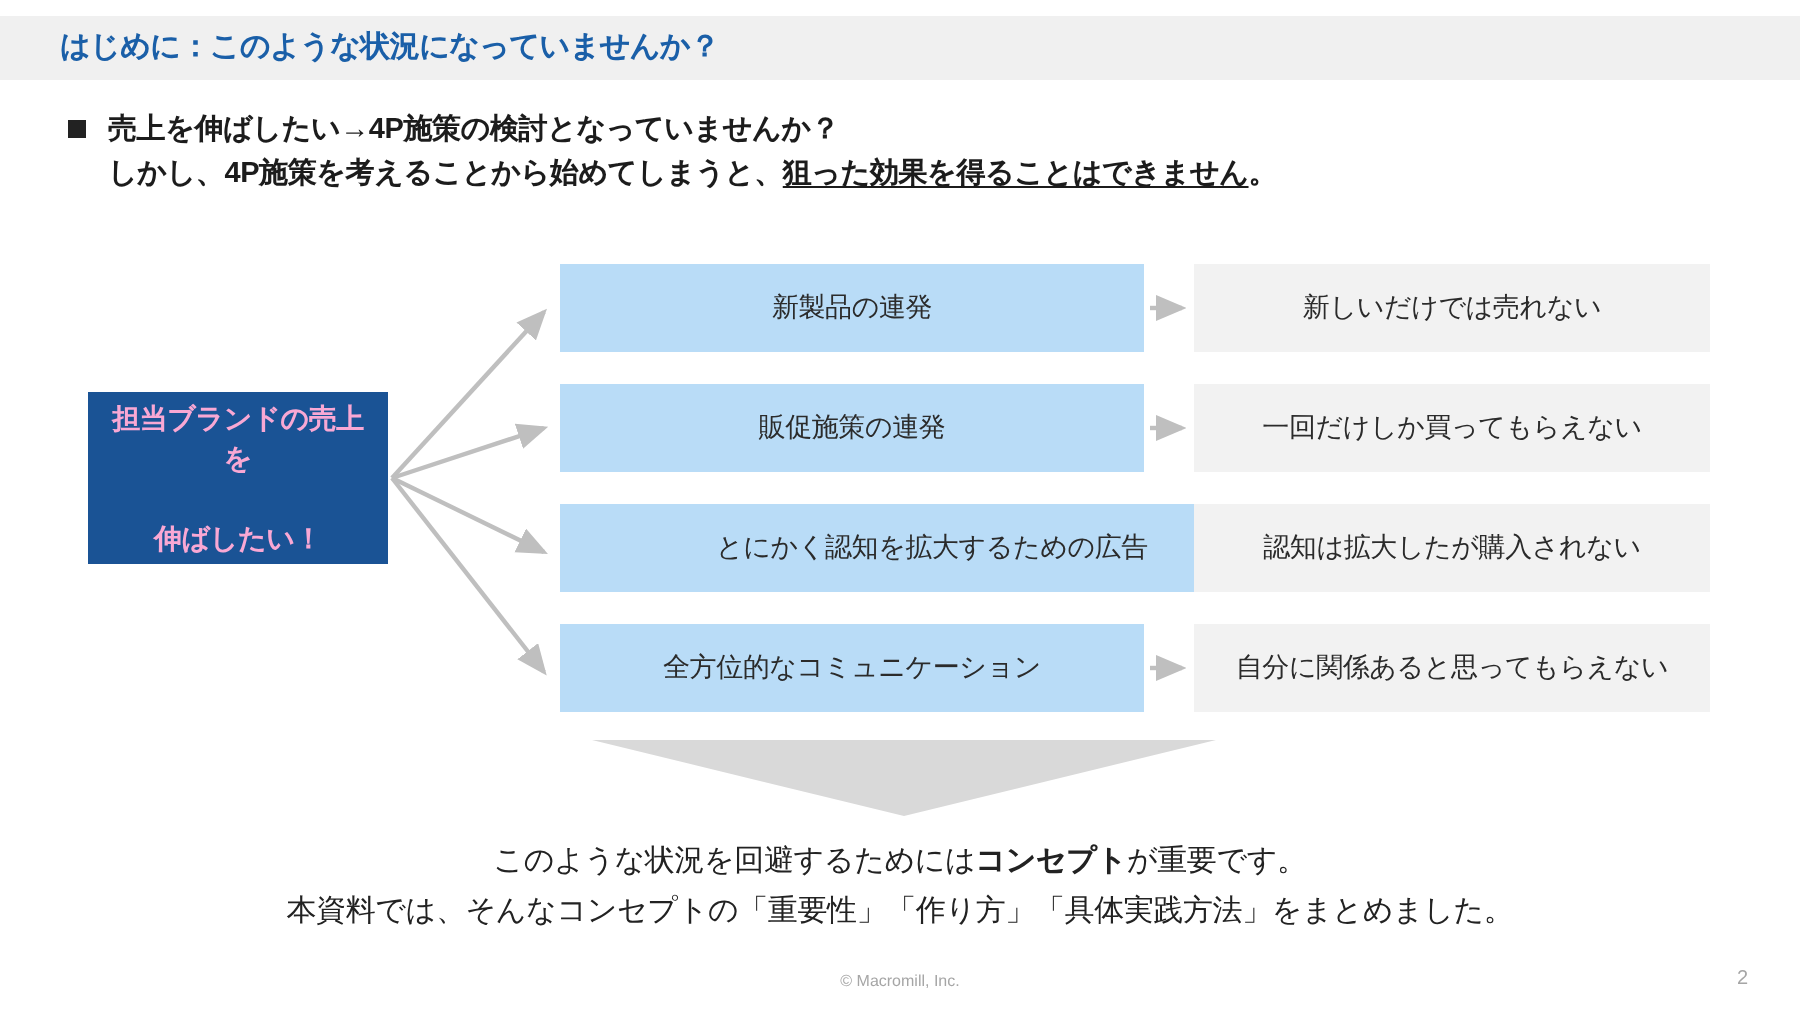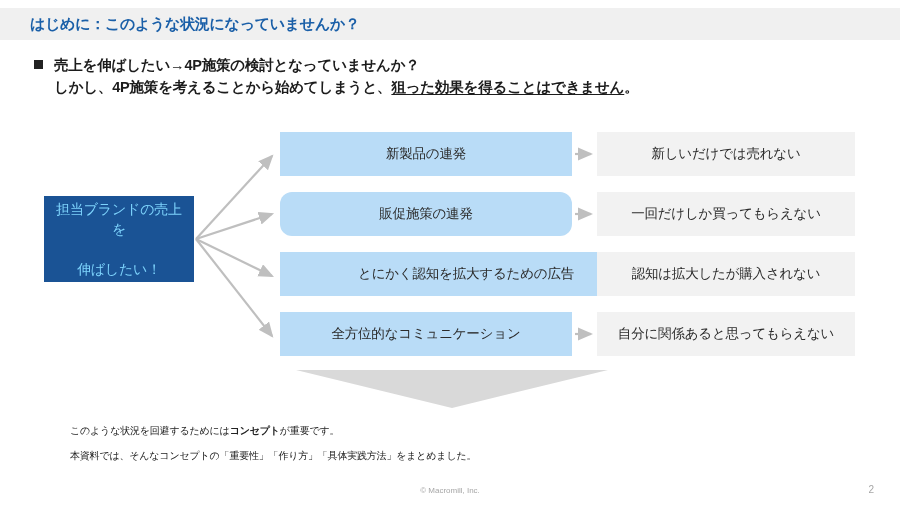--- a/index.html
+++ b/index.html
@@ -72,23 +72,23 @@
   .underlined { text-decoration: underline; text-underline-offset: 2px; }
 
   
   .src-box {
     position: absolute;
     left: 44px;
     top: 196px;
     width: 150px;
     height: 86px;
     background: #1a5395;
-    color: #7dd3fc;
+    color: #f9a8d4;
     font-size: 14px;
-    font-weight: normal;
+    font-weight: bold;
     line-height: 20px;
     display: flex;
     align-items: center;
     justify-content: center;
     text-align: center;
     letter-spacing: -0.2px;
   }
   .src-box span { display: block; padding: 0 6px; }
 
   .mid-box {
@@ -99,21 +99,21 @@
     background: #b9dcf7;
     color: #2b2b2b;
     font-size: 13.5px;
     display: flex;
     align-items: center;
     justify-content: center;
     text-align: center;
     letter-spacing: -0.2px;
   }
   .mid-1 { top: 132px; }
-  .mid-2 { top: 192px; border-radius: 12px; }
+  .mid-2 { top: 192px; }
   .mid-3 { top: 252px; padding-left: 40px; }
   .mid-4 { top: 312px; }
 
   .out-box {
     position: absolute;
     left: 597px;
     width: 258px;
     height: 44px;
     background: #f2f2f2;
     color: #2b2b2b;
@@ -148,21 +148,22 @@
     width: 312px;
     height: 38px;
   }
 
   
   .closing {
     position: absolute;
     left: 70px;
     top: 418px;
     width: 760px;
-    font-size: 10px;
+    text-align: center;
+    font-size: 15px;
     color: #222222;
     line-height: 25px;
     letter-spacing: -0.2px;
   }
   .closing b { font-weight: bold; }
   .closing .c2 { display: block; }
 
   
   .footer-copy {
     position: absolute;

